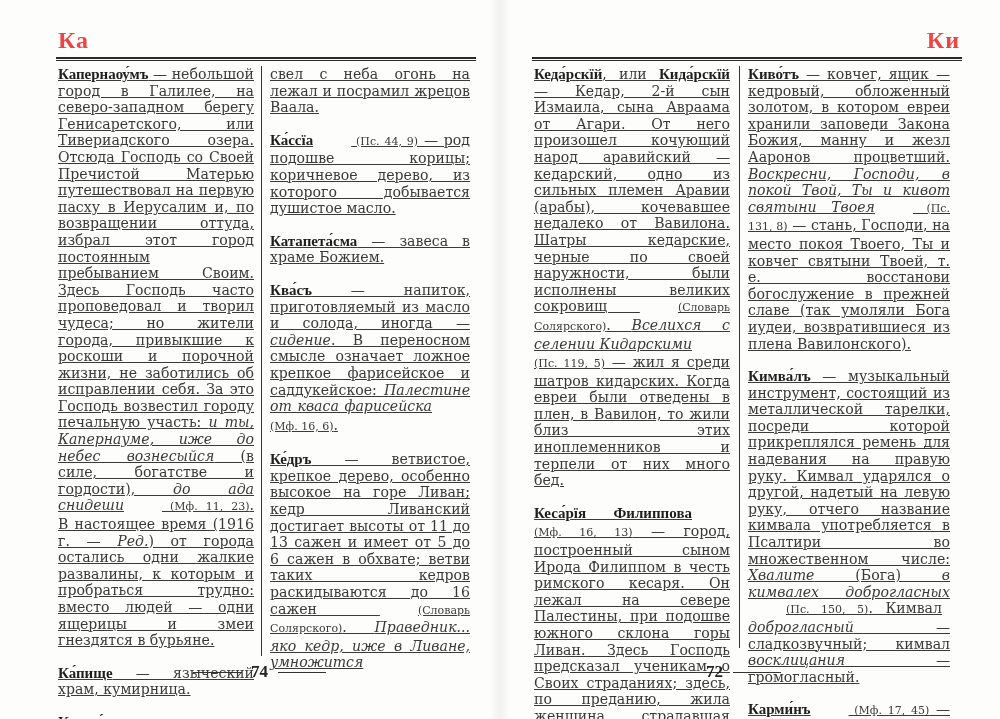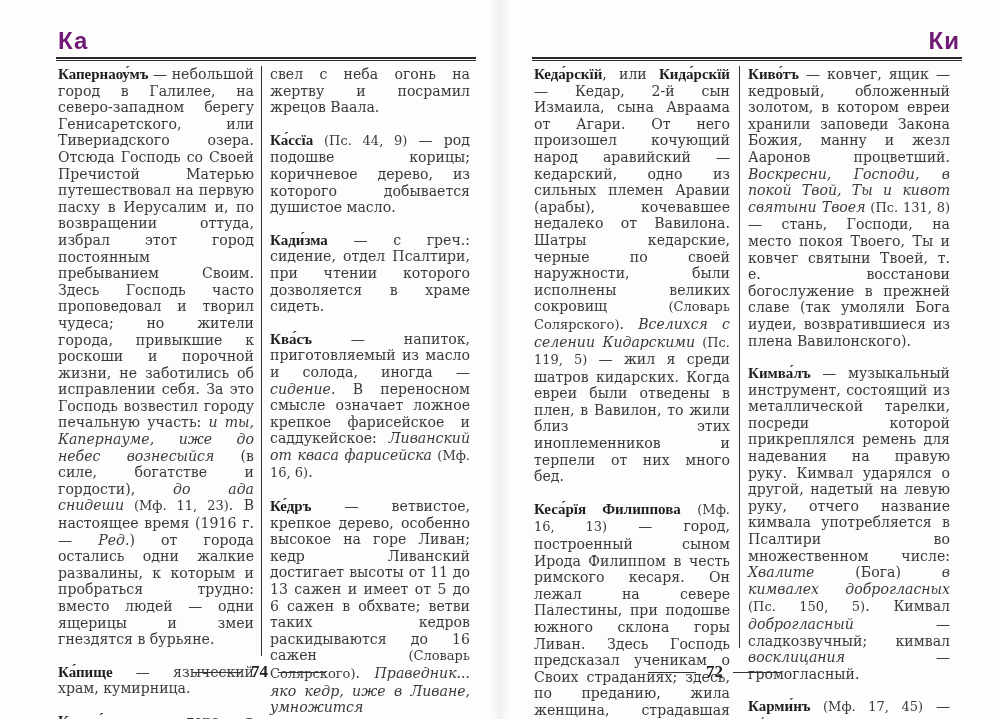--- a/index.html
+++ b/index.html
@@ -12,22 +12,22 @@
   }
   .page { position: absolute; top: 0; height: 719px; }
   .page-left { left: 0; width: 500px; }
   .page-right { left: 500px; width: 500px; }
   .gutter {
     position: absolute; left: 490px; top: 0; width: 20px; height: 719px;
     background: linear-gradient(to right, #fdfdfc, #f1f1ef 50%, #fdfdfc);
   }
   .running-head {
     position: absolute; top: 27px;
-    font-family: Liberation Sans, sans-serif; font-weight: bold;
-    font-size: 24px; color: #701a75; letter-spacing: 1px;
+    font-family: Liberation Serif, serif; font-weight: bold;
+    font-size: 24px; color: #ef4444; letter-spacing: 1px;
   }
   .page-left .running-head { left: 58px; }
   .page-right .running-head { right: 40px; }
   .head-rule {
     position: absolute; top: 57px; height: 0;
     border-top: 2px solid #2a2a2a; border-bottom: 1px solid #2a2a2a; padding-top: 1px;
   }
   .page-left .head-rule { left: 56px; width: 420px; }
   .page-right .head-rule { left: 32px; width: 430px; }
   .col {
@@ -37,26 +37,26 @@
   }
   .col-rule {
     position: absolute; top: 66px; width: 0; border-left: 1.5px solid #333;
   }
   .page-left .col-a { left: 58px; }
   .page-left .col-rule { left: 261px; height: 590px; }
   .page-left .col-b { left: 270px; width: 200px; }
   .page-right .col-a { left: 34px; }
   .page-right .col-rule { left: 239px; height: 582px; }
   .page-right .col-b { left: 248px; width: 202px; }
-  .entry { margin: 0 0 16px 0; }
+  .entry { margin: 0 0 16px 0; text-decoration: underline; }
   .hw {
     font-family: "Liberation Serif", serif; font-weight: bold;
     color: #1e1e1e; font-size: 15px;
   }
-  .ref { font-size: 13px; }
+  .ref { font-size: 11px; margin-left: 38px; }
   .it { font-style: italic; }
   .folio {
     position: absolute; top: 662px;
     font-family: "Liberation Serif", serif; font-weight: bold;
     font-size: 17px; color: #222;
     display: flex; align-items: center; gap: 10px;
   }
   .folio .dash { width: 48px; border-top: 1.5px solid #333; display: inline-block; }
   .page-left .folio { left: 193px; }
   .page-right .folio { left: 148px; }
@@ -69,24 +69,24 @@
 <div class="page page-left">
   <div class="running-head">Ка</div>
   <div class="head-rule"></div>
   <div class="col col-a">
       <div class="entry"><span class="hw">Капернаѹ́мъ</span><span> — небольшой город в Галилее, на северо-западном берегу Генисаретского, или Тивериадского озера. Отсюда Господь со Своей Пречистой Матерью путешествовал на первую пасху в Иерусалим и, по возвращении оттуда, избрал этот город постоянным пребыванием Своим. Здесь Господь часто проповедовал и творил чудеса; но жители города, привыкшие к роскоши и порочной жизни, не заботились об исправлении себя. За это Господь возвестил городу печальную участь: </span><span class="it">и ты, Капернауме, иже до небес вознесыйся</span><span> (в силе, богатстве и гордости), </span><span class="it">до ада снидеши</span><span class="ref"> (Мф. 11, 23)</span><span>. В настоящее время (1916 г. — </span><span class="it">Ред.</span><span>) от города остались одни жалкие развалины, к которым и пробраться трудно: вместо людей — одни ящерицы и змеи гнездятся в бурьяне.</span></div>
       <div class="entry"><span class="hw">Ка́пище</span><span> — языческий храм, кумирница.</span></div>
       <div class="entry"><span class="hw">Карми́лъ</span><span> — гора в Палестине, высота ее ок. 230 сажен, на ней прор. Илия молитвой</span></div>
     </div>
   <div class="col-rule"></div>
   <div class="col col-b">
-      <div class="entry"><span>свел с неба огонь на жертву и посрамил жрецов Ваала.</span></div>
+      <div class="entry"><span>свел с неба огонь на лежал и посрамил жрецов Ваала.</span></div>
       <div class="entry"><span class="hw">Ка́ссїа</span><span class="ref"> (Пс. 44, 9)</span><span> — род подошве корицы; коричневое дерево, из которого добывается душистое масло.</span></div>
-      <div class="entry"><span class="hw">Кади́зма</span><span> — с греч.: сидение, отдел Псалтири, при чтении которого дозволяется в храме сидеть.</span></div>
-      <div class="entry"><span class="hw">Ква́съ</span><span> — напиток, приготовляемый из масло и солода, иногда — </span><span class="it">сидение</span><span>. В переносном смысле означает ложное крепкое фарисейское и саддукейское: </span><span class="it">Ливанский от кваса фарисейска</span><span class="ref"> (Мф. 16, 6)</span><span>.</span></div>
+      <div class="entry"><span class="hw">Катапета́сма</span><span> — завеса в храме Божием.</span></div>
+      <div class="entry"><span class="hw">Ква́съ</span><span> — напиток, приготовляемый из масло и солода, иногда — </span><span class="it">сидение</span><span>. В переносном смысле означает ложное крепкое фарисейское и саддукейское: </span><span class="it">Палестине от кваса фарисейска</span><span class="ref"> (Мф. 16, 6)</span><span>.</span></div>
       <div class="entry"><span class="hw">Ке́дръ</span><span> — ветвистое, крепкое дерево, особенно высокое на горе Ливан; кедр Ливанский достигает высоты от 11 до 13 сажен и имеет от 5 до 6 сажен в обхвате; ветви таких кедров раскидываются до 16 сажен </span><span class="ref">(Словарь Солярского)</span><span>. </span><span class="it">Праведник... яко кедр, иже в Ливане, умножится</span></div>
     </div>
   <div class="folio">
     <span class="dash"></span>
     <span>74</span>
     <span class="dash"></span>
   </div>
 </div>
 
 <div class="page page-right">

